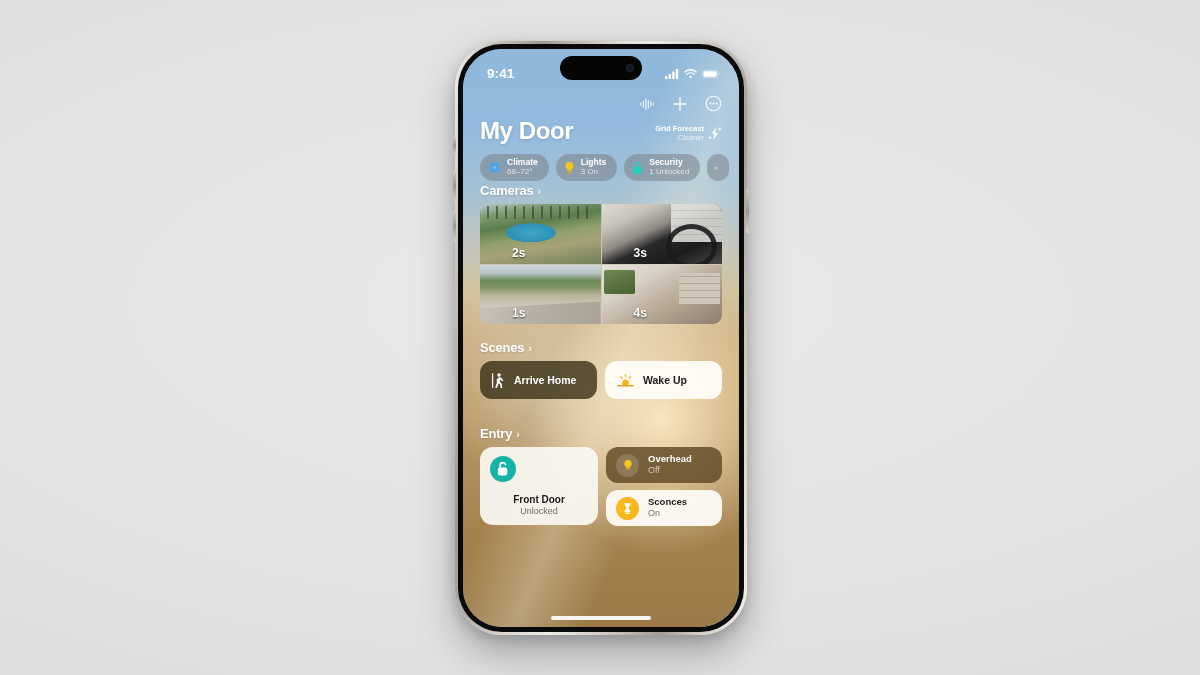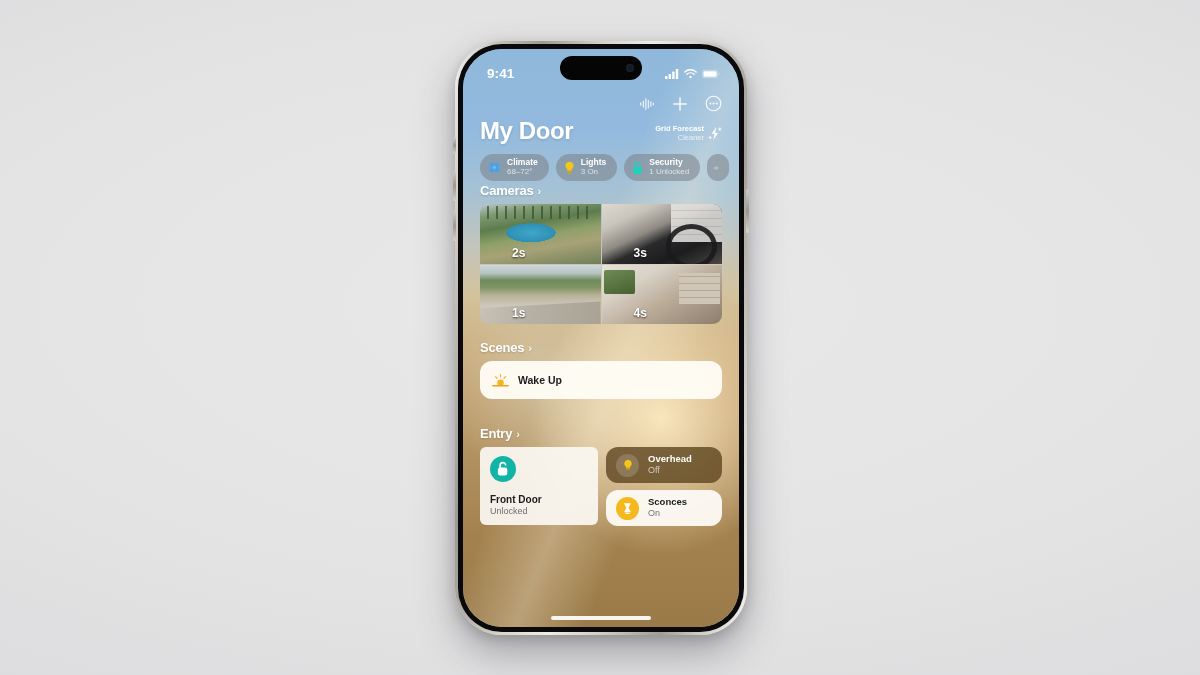--- a/index.html
+++ b/index.html
@@ -179,23 +179,23 @@
     display:flex; align-items:center; gap:9px; padding:0 12px;
     font-size:10.5px; font-weight:700;
   }
   .scene-dark{ background:rgba(58,49,24,.80); color:#fff; }
   .scene-light{ background:rgba(255,253,247,.95); color:#1c1c1e; }
 
   
   .sec-entry{ margin-top:27px; }
   .entry-grid{ display:flex; gap:8px; margin-top:6px; }
   .entry-left{
-    width:118px; height:78px; border-radius:6px;
+    width:118px; height:78px; border-radius:13px;
     background:rgba(250,247,240,.94);
-    padding:9px 10px; display:flex; flex-direction:column; justify-content:space-between;
+    padding:9px 10px; display:flex; flex-direction:column; justify-content:space-between;text-align:center;
   }
   .big-ico{
     width:26px; height:26px; border-radius:50%;
     background:#12b5a5; display:flex; align-items:center; justify-content:center;
   }
   .entry-l-txt{ line-height:1.15; }
   .entry-l-title{ font-size:10px; font-weight:700; color:#1c1c1e; }
   .entry-l-sub{ font-size:9px; color:#6d6d72; }
   .entry-right{ flex:1; display:flex; flex-direction:column; gap:7px; }
   .entry-tile{
@@ -374,20 +374,28 @@
             </div>
           </div>
         </div>
 
         <div class="sec-scenes">
           <div class="sec-head">
             <span>Scenes</span>
             <span class="chev">›</span>
           </div>
           <div class="tile-row">
+            <div class="scene-tile scene-dark">
+              <svg width="13" height="17" viewBox="0 0 14 18">
+                <rect x="0" y="1" width="1.3" height="16" rx=".6" fill="#fff"></rect>
+                <circle cx="7.6" cy="3" r="1.9" fill="#fff"></circle>
+                <path d="M7.4 5.4 5 8.2l.3 3.2-1.9 5.1 1.7.6 2.2-5.2 1.5 1.4.5 3.9 1.8-.2-.6-4.6-2-2.1.6-2.4 1.9 1.9 1.3-1.2-2.6-2.8z" fill="#fff"></path>
+              </svg>
+              <span>Arrive Home</span>
+            </div>
             <div class="scene-tile scene-light">
               <svg width="17" height="15" viewBox="0 0 18 16">
                 <circle cx="9" cy="10.4" r="3.5" fill="#f5b420"></circle>
                 <g stroke="#f5b420" stroke-width="1.3" stroke-linecap="round">
                   <path d="M9 1.6v2.4M3.6 3.9l1.7 1.7M14.4 3.9l-1.7 1.7"></path>
                 </g>
                 <path d="M.8 13.6h16.4" stroke="#e8a21a" stroke-width="1.5" stroke-linecap="round"></path>
               </svg>
               <span>Wake Up</span>
             </div>

